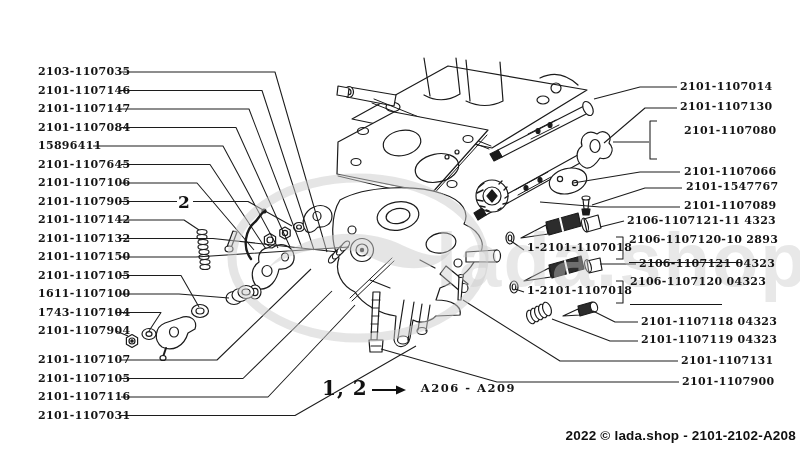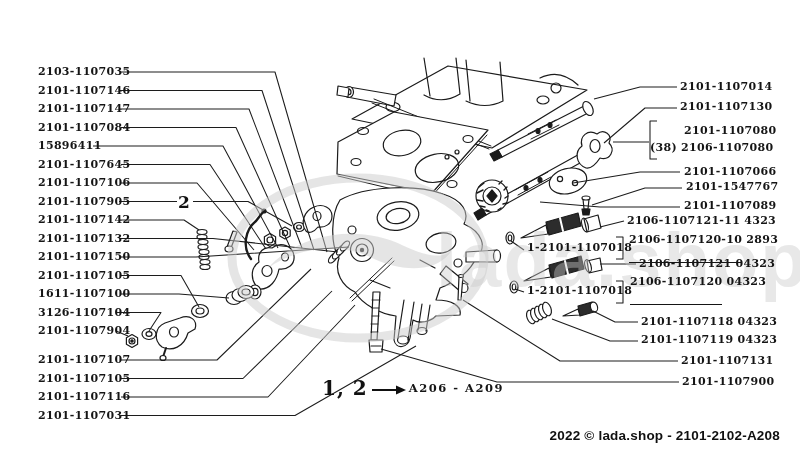--- a/index.html
+++ b/index.html
@@ -14,24 +14,24 @@
       letter-spacing:2px;left:436px;top:216px;}
   .wm-logo{position:absolute;z-index:2;pointer-events:none;left:0;top:0;opacity:.5;}
   .pn{
     position:absolute;z-index:3;font-size:11px;font-weight:bold;color:#151515;
     letter-spacing:.3px;white-space:nowrap;line-height:14px;
   }
   .pn .u{border-bottom:1.6px solid #151515;padding-bottom:16px;}
   .marker2{position:absolute;z-index:3;font-size:17px;font-weight:bold;color:#111;}
   .note{position:absolute;z-index:3;display:flex;align-items:center;}
   .note-items{font-size:20px;font-weight:bold;color:#111;letter-spacing:1px;}
-  .note-ref{font-size:11.5px;font-weight:bold;color:#151515;letter-spacing:1.5px;margin-left:3px;text-align:center;}
+  .note-ref{font-size:11.5px;font-weight:bold;color:#151515;letter-spacing:1.5px;margin-left:15px;text-align:center;}
   .arrow{margin-left:4px;margin-top:3px;}
   .footer{
-    position:absolute;z-index:3;right:20px;top:428px;font-family:"Liberation Sans", sans-serif;
+    position:absolute;z-index:3;right:4px;top:428px;font-family:"Liberation Sans", sans-serif;
     font-weight:bold;font-size:13.5px;color:#101010;letter-spacing:.2px;
   }
 </style>
 </head>
 <body>
 
 <div class="stage">
 
   <svg class="art" width="800" height="450" viewBox="0 0 800 450">
     <g stroke="#1b1b1b" stroke-width="1.2" fill="none" stroke-linejoin="round" stroke-linecap="round">
@@ -264,36 +264,32 @@
   <div class="pn" style="left:38px;top:120.5px">2101-1107084</div>
   <div class="pn" style="left:38px;top:139px">15896411</div>
   <div class="pn" style="left:38px;top:157.5px">2101-1107645</div>
   <div class="pn" style="left:38px;top:176px">2101-1107106</div>
   <div class="pn" style="left:38px;top:194.5px">2101-1107905</div>
   <div class="pn" style="left:38px;top:213px">2101-1107142</div>
   <div class="pn" style="left:38px;top:231.5px">2101-1107132</div>
   <div class="pn" style="left:38px;top:250px">2101-1107150</div>
   <div class="pn" style="left:38px;top:268.5px">2101-1107105</div>
   <div class="pn" style="left:38px;top:287px">1611-1107100</div>
-  <div class="pn" style="left:38px;top:305.5px">3126-1107104</div>
+  <div class="pn" style="left:38px;top:305.5px">1743-1107104</div>
   <div class="pn" style="left:38px;top:324px">2101-1107904</div>
   <div class="pn" style="left:38px;top:353px">2101-1107107</div>
   <div class="pn" style="left:38px;top:371.5px">2101-1107105</div>
   <div class="pn" style="left:38px;top:390px">2101-1107116</div>
   <div class="pn" style="left:38px;top:408.5px">2101-1107031</div>
 
   <div class="marker2" style="left:178px;top:192px">2</div>
 
   <div class="pn" style="left:680px;top:80px">2101-1107014</div>
   <div class="pn" style="left:680px;top:100px">2101-1107130</div>
   <div class="pn" style="left:684px;top:124px">2101-1107080</div>
-  <div class="pn" style="left:650px;top:141px">
-    <span>(38)</span>
-    <span>2106-1107080</span>
-  </div>
   <div class="pn" style="left:684px;top:165px">2101-1107066</div>
   <div class="pn" style="left:686px;top:180px">2101-1547767</div>
   <div class="pn" style="left:684px;top:199px">2101-1107089</div>
   <div class="pn" style="left:627px;top:214px">2106-1107121-11 4323</div>
   <div class="pn" style="left:527px;top:241px">1-2101-1107018</div>
   <div class="pn" style="left:629px;top:233px">
     <span class="u">2106-1107120-10</span>
     <span>2893</span>
   </div>
   <div class="pn" style="left:639px;top:257px">2106-1107121 04323</div>

